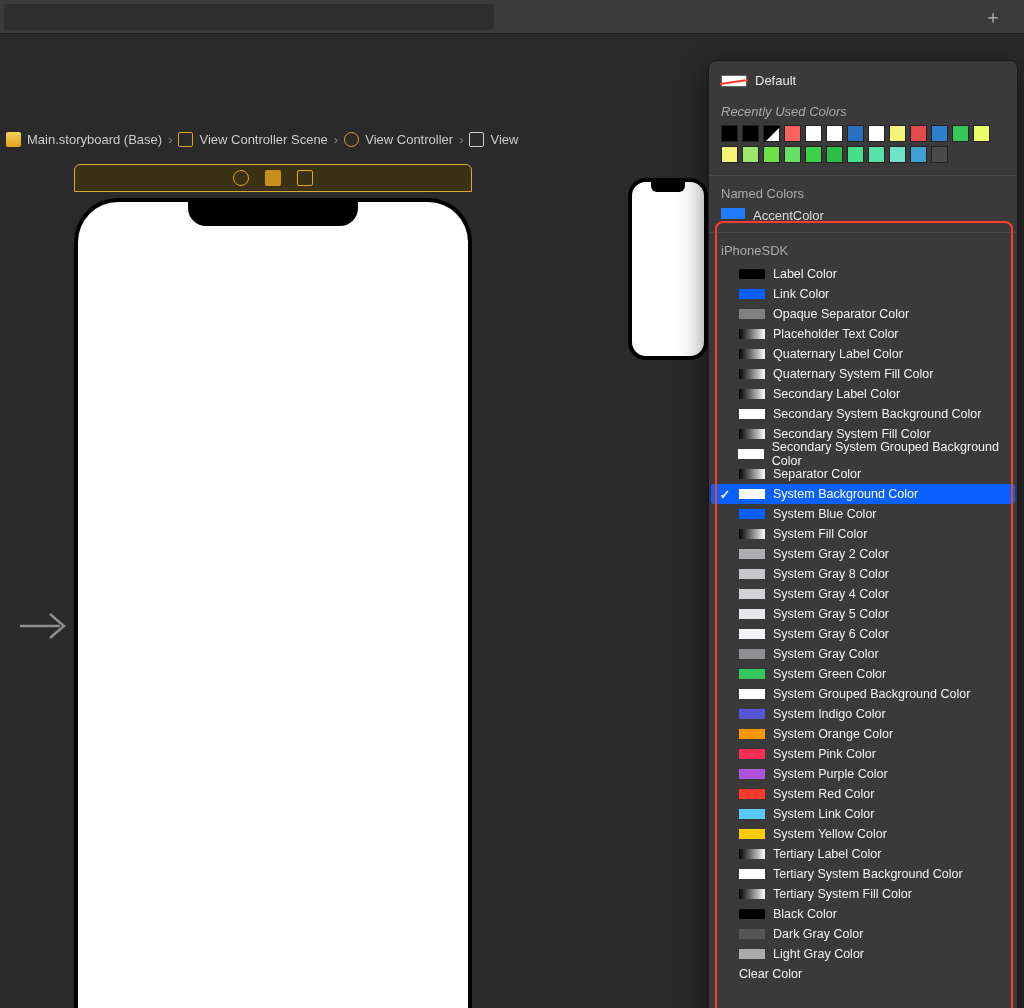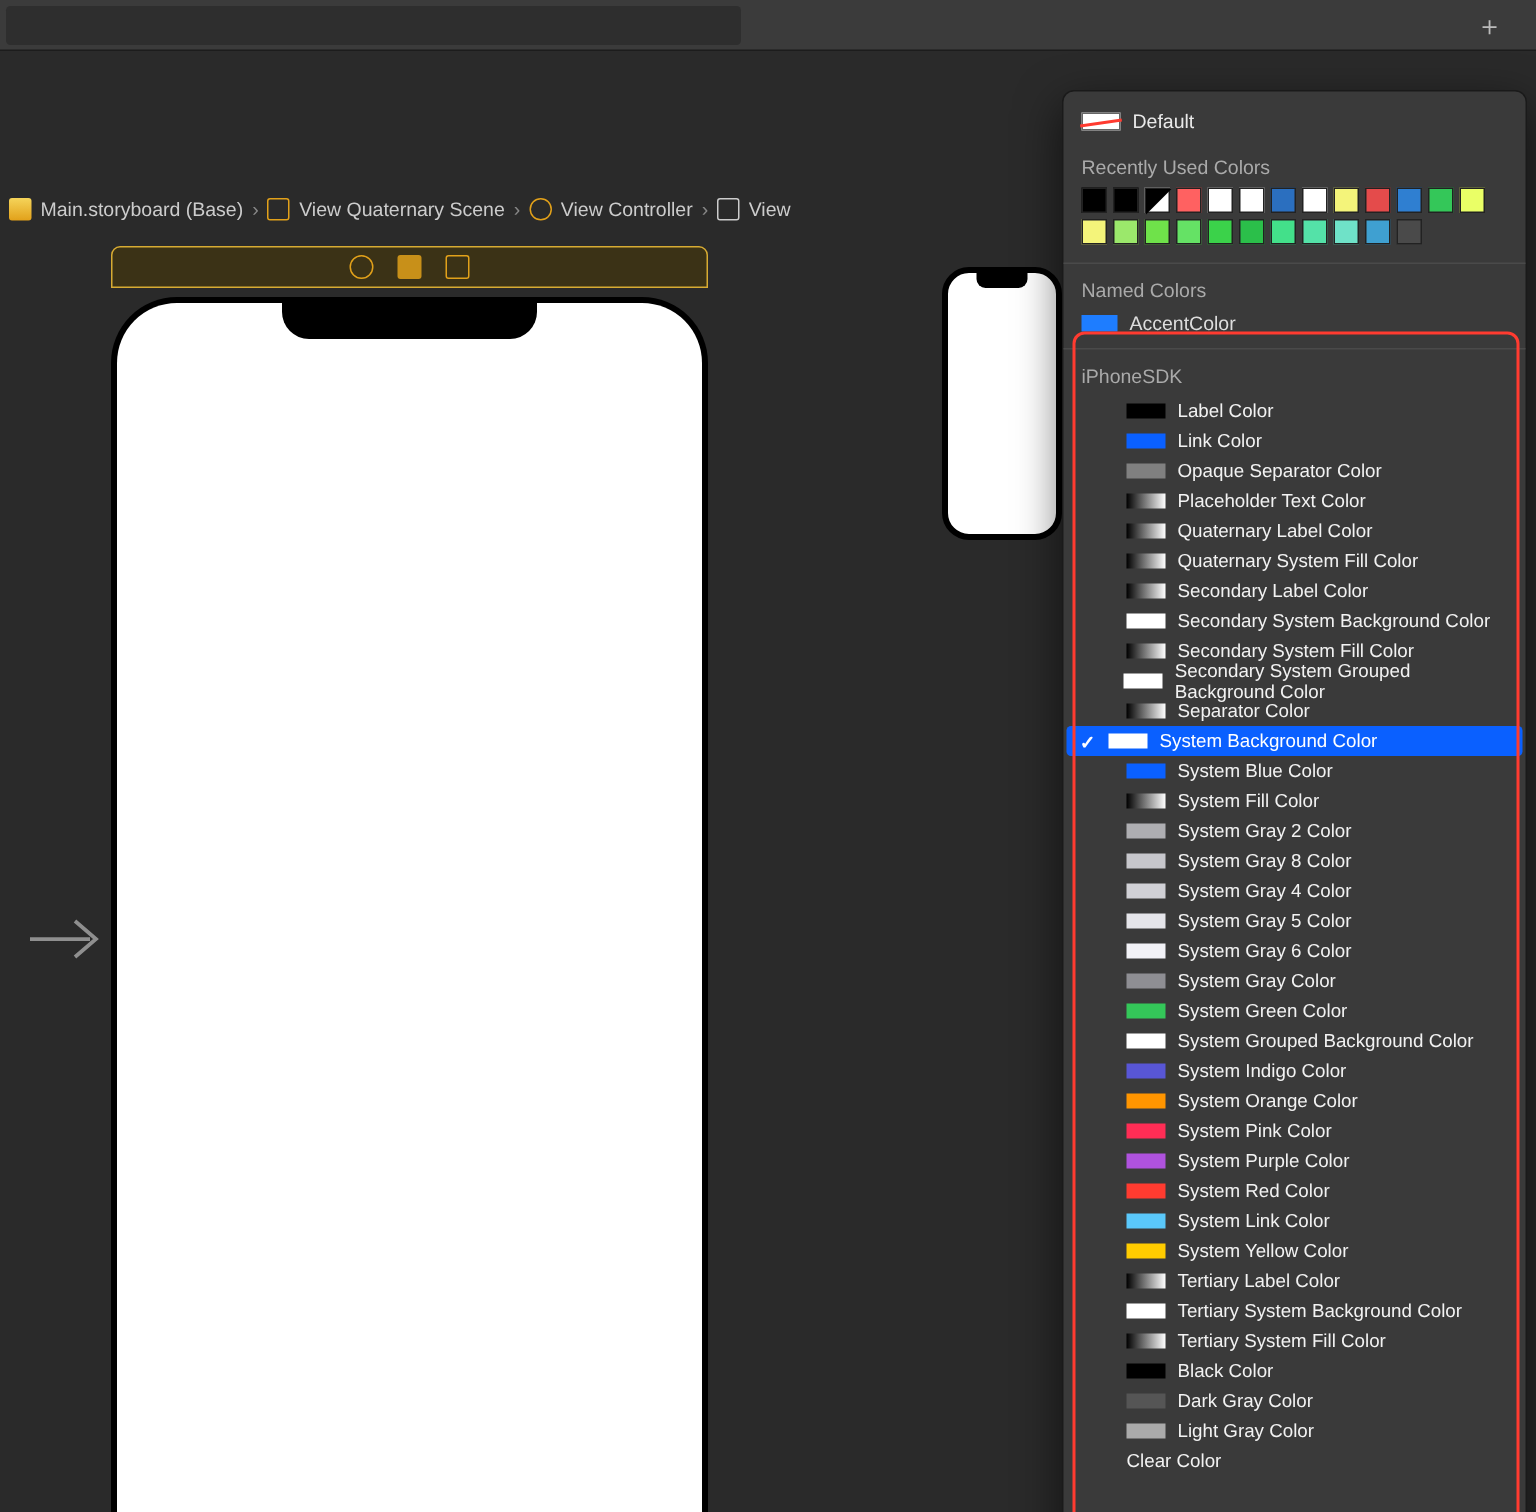--- a/index.html
+++ b/index.html
@@ -164,50 +164,50 @@
     background:#ff3b30;transform:rotate(-8deg);
   }
 
   .section-head {
     padding: 10px 12px 4px 12px;
     color:#aaa;
     font-size:13px;
     border-top:1px solid #4a4a4a;
     margin-top:6px;
   }
-  .section-head.first { border-top:none; margin-top:2px;}
+  .section-head.first { border-top:none; margin-top:2px;font-style:italic;}
 
   .recent-grid {
     display:flex;flex-wrap:wrap;
     gap:4px;
     padding: 2px 12px 6px 12px;
   }
   .recent-sw { width:17px;height:17px;border:1px solid #222; }
 
   .named-row {
-    display:flex;align-items:center;gap:8px;
+    display:flex;gap:8px;
     padding:3px 12px;
     font-size:13px;
   }
   .named-sw { width:24px;height:11px; }
 
   .iphone-sdk-highlight {
     position:absolute;
     left:6px; right:4px;
     top:160px;
     bottom:16px;
     border:2px solid #ff3b30;
     border-radius:8px;
     pointer-events:none;
   }
 
   .sdk-list { padding-top:2px; }
   .sdk-row {
     display:flex;align-items:center;gap:8px;
-    padding:2px 12px 2px 22px;
+    padding:2px 12px 2px 10px;
     height:20px;
     font-size:12.5px;
     color:#f2f2f2;
   }
   .sdk-row.sel {
     background:#0a60ff;
     color:#fff;
     border-radius:3px;
     margin:0 2px;
     padding-left:8px;
@@ -234,21 +234,21 @@
   </div>
 </div>
 
 <div class="canvas">
 
   <div class="breadcrumb">
     <span class="bc-icon doc"></span>
     <span>Main.storyboard (Base)</span>
     <span class="chev">›</span>
     <span class="bc-icon scene"></span>
-    <span>View Quaternary Scene</span>
+    <span>View Controller Scene</span>
     <span class="chev">›</span>
     <span class="bc-icon vc"></span>
     <span>View Controller</span>
     <span class="chev">›</span>
     <span class="bc-icon view"></span>
     <span>View</span>
   </div>
 
   <div class="segue-arrow">
     <svg viewBox="0 0 52 32">

